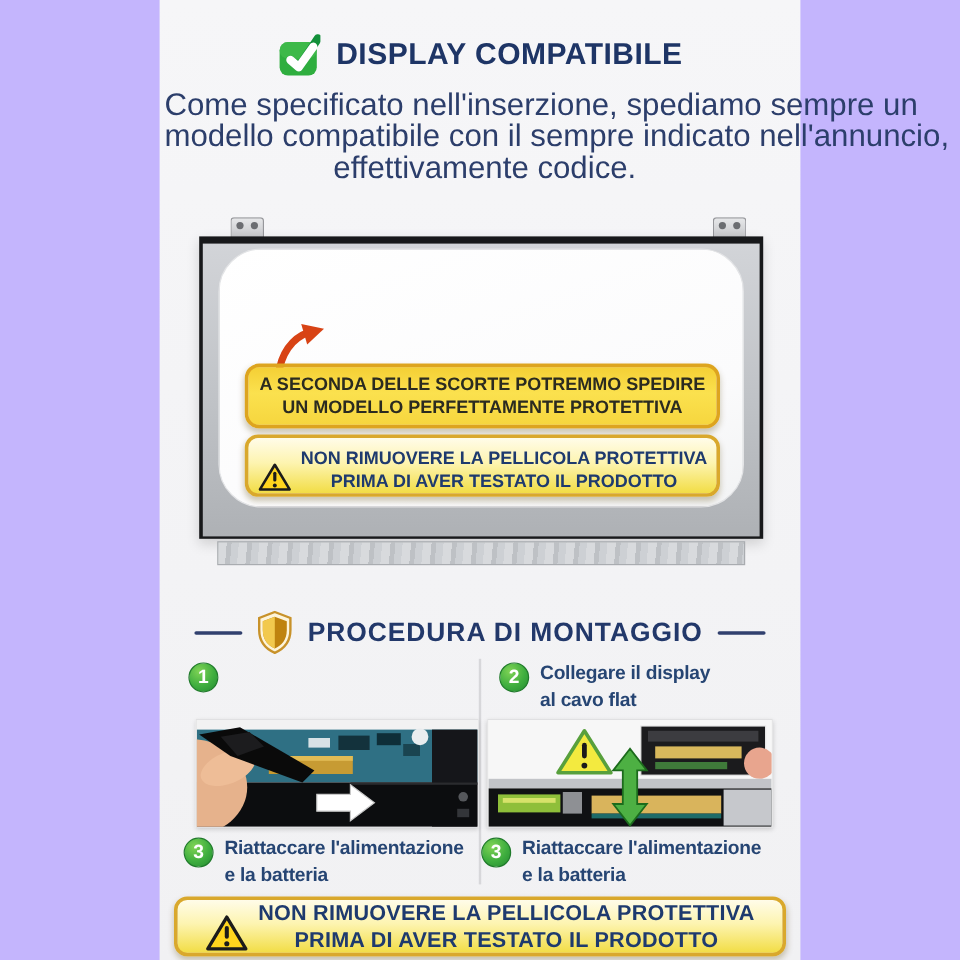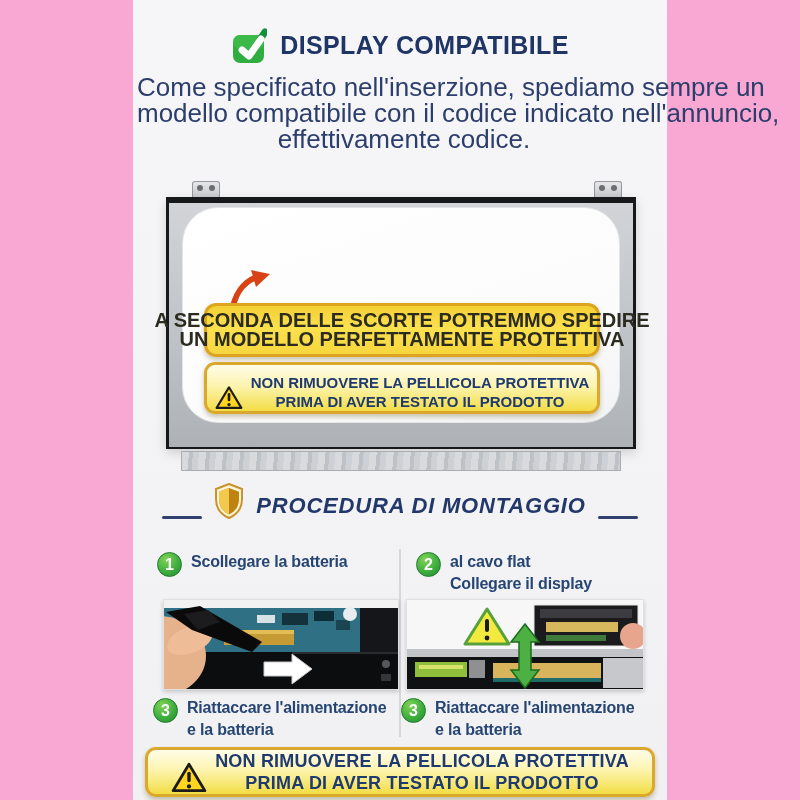--- a/index.html
+++ b/index.html
@@ -1,16 +1,16 @@
 <!DOCTYPE html>
 <html><head>
 <meta charset="utf-8">
 <style>
   html,body{margin:0;padding:0;background:#ffffff;}
-  .page{position:relative;width:800px;height:800px;background:#f9a8d4;overflow:hidden;
+  .page{position:relative;width:800px;height:800px;background:#c4b5fd;overflow:hidden;
         font-family:"Liberation Sans",sans-serif;}
   .column{position:absolute;left:133px;top:0;width:534px;height:800px;
           background:linear-gradient(180deg,#f6f6f8 0%,#f3f3f5 60%,#f1f1f3 100%);}
 
   
   .hdr{position:absolute;top:26px;left:0;width:100%;display:flex;align-items:center;
        justify-content:center;gap:13px;}
   .hdr-title{font-size:25px;font-weight:bold;color:#1e3566;letter-spacing:.4px;}
 
   
@@ -34,32 +34,32 @@
   .foil{position:absolute;left:48px;top:270px;width:440px;height:20px;
         background:repeating-linear-gradient(95deg,#d8dadd 0 7px,#bec1c5 7px 11px,#cdd0d4 11px 17px);
         border:1px solid #a9acb0;box-sizing:border-box;}
 
   
   .banner{box-sizing:border-box;display:flex;align-items:center;justify-content:center;
           gap:8px;text-align:center;box-shadow:0 3px 5px rgba(90,70,0,.30);}
   .banner-solid{position:absolute;left:71px;top:122px;width:396px;height:54px;
           background:linear-gradient(180deg,#f4cf35 0%,#fbe14e 45%,#f6d63e 100%);
           border:3px solid #dda41f;border-radius:12px;
-          color:#2b2b20;font-weight:bold;font-size:20px;line-height:19px;}
+          color:#2b2b20;font-weight:bold;font-size:15px;line-height:19px;}
   .banner-pale{background:linear-gradient(180deg,#fffce9 0%,#fdf4b0 45%,#f2dd45 100%);
           border:3px solid #d9a82c;border-radius:11px;
           color:#1e3a6e;font-weight:bold;align-items:flex-end;}
   .banner-film{position:absolute;left:71px;top:181px;width:396px;height:52px;
           font-size:15px;line-height:19px;}
   .footer-banner{position:absolute;left:12px;top:747px;width:510px;height:50px;
           font-size:18px;line-height:22px;letter-spacing:.2px;}
 
   
-  .section-hdr{position:absolute;top:483px;left:0;width:100%;display:flex;align-items:flex-end;
-          justify-content:center;gap:12px;font-style:italic;}
+  .section-hdr{position:absolute;top:509px;left:0;width:100%;display:flex;align-items:center;
+          justify-content:center;gap:12px;}
   .rule{width:40px;height:3px;background:#31406e;border-radius:2px;}
   .section-title{font-size:22px;font-weight:bold;color:#22386a;letter-spacing:.8px;}
 
   
   .divider{position:absolute;left:266px;top:549px;width:2px;height:188px;background:#d7d7da;}
   .step{position:absolute;display:flex;align-items:flex-start;gap:9px;}
   .step-badge{width:25px;height:25px;border-radius:50%;flex:0 0 25px;margin-top:1px;
           background:radial-gradient(circle at 35% 28%,#7fd355 0%,#3fae3f 55%,#238a30 100%);
           border:1px solid #1f7a2a;box-sizing:border-box;
           color:#ffffff;font-weight:bold;font-size:16px;display:flex;align-items:center;justify-content:center;}
@@ -82,21 +82,21 @@
         <rect x="2" y="9" width="31" height="28" rx="7" fill="#2fae3f"></rect>
         <rect x="2" y="9" width="31" height="14" rx="7" fill="#43bd4e" opacity=".7"></rect>
         <path d="M11 24 L18 30 L34 6" fill="none" stroke="#12903a" stroke-width="7" stroke-linecap="round" stroke-linejoin="round"></path>
         <path d="M11 24 L18 30 L30 13" fill="none" stroke="#ffffff" stroke-width="7" stroke-linecap="round" stroke-linejoin="round"></path>
       </svg>
       <span class="hdr-title">DISPLAY COMPATIBILE</span>
     </div>
 
     <div class="intro">
       <div class="u">Come specificato nell'inserzione, spediamo sempre un</div>
-      <div class="u">modello compatibile con il codice indicato nell'annuncio,</div>
+      <div class="u">modello compatibile con il sempre indicato nell'annuncio,</div>
       <div class="u">effettivamente codice.</div>
     </div>
 
     <div class="figure">
       <div class="bracket" style="left:59px;">
           <i></i>
           <i></i>
         </div>
       <div class="bracket" style="left:461px;">
           <i></i>
@@ -148,29 +148,28 @@
       </svg>
       <span class="section-title">PROCEDURA DI MONTAGGIO</span>
       <div class="rule"></div>
     </div>
 
     <div class="divider"></div>
 
     <div class="step" style="left:24px;top:551px;">
       <div class="step-badge">1</div>
       <div class="step-text">
-        <div class="u">Scollegare la batteria</div>
       </div>
     </div>
 
     <div class="step" style="left:283px;top:551px;">
       <div class="step-badge">2</div>
       <div class="step-text">
+        <div class="u">Collegare il display</div>
         <div class="u">al cavo flat</div>
-        <div class="u">Collegare il display</div>
       </div>
     </div>
 
     <div class="photo" style="left:30px;top:599px;width:236px;height:91px;">
       <svg width="234" height="89" viewBox="0 0 234 89">
         <rect x="0" y="0" width="234" height="8" fill="#f2f2f2"></rect>
         <rect x="0" y="8" width="234" height="44" fill="#2f7084"></rect>
         <rect x="196" y="8" width="38" height="81" fill="#15161a"></rect>
         <rect x="118" y="13" width="26" height="12" fill="#13323c"></rect>
         <rect x="150" y="11" width="20" height="10" fill="#0e2e38"></rect>

